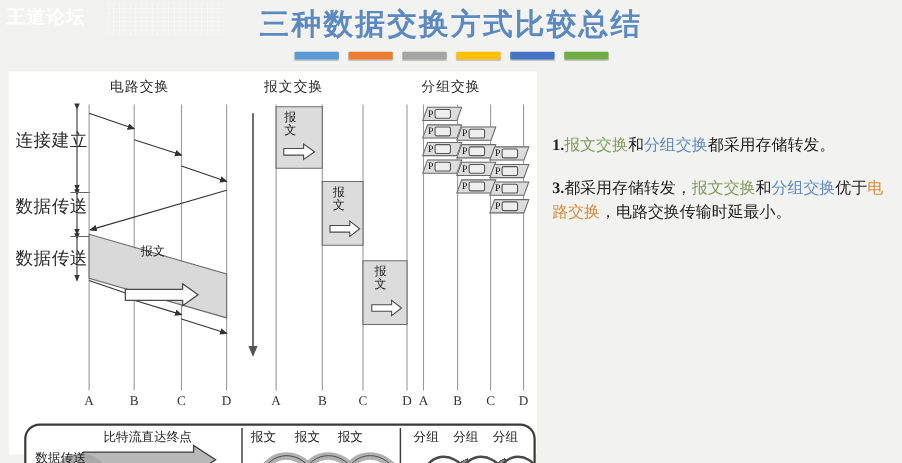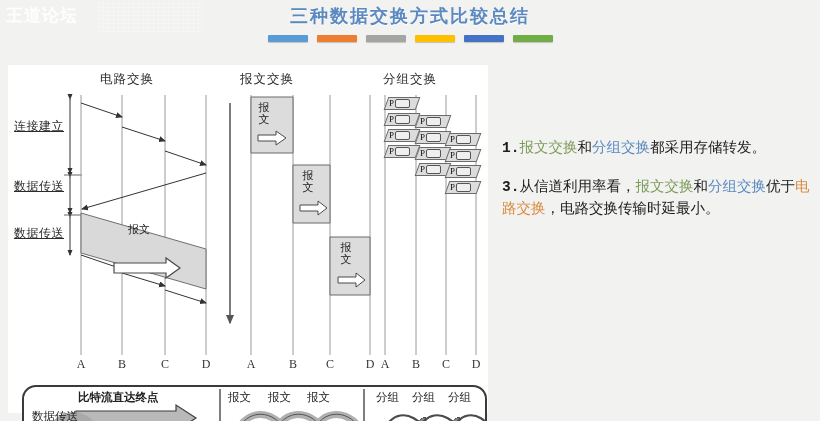--- a/index.html
+++ b/index.html
@@ -22,42 +22,41 @@
     background-image:
       repeating-linear-gradient(90deg,rgba(255,255,255,.55) 0 1px,transparent 1px 5px),
       repeating-linear-gradient(0deg,rgba(255,255,255,.35) 0 1px,transparent 1px 4px);
     opacity:.55;
   }
 
   
   #title-block{position:absolute;left:0;top:4px;width:820px;text-align:center;}
   #title-text{
     font-family:"Liberation Serif","DejaVu Serif",serif;
-    font-size:18px;font-weight:bold;color:#5b89c0;
+    font-size:27px;font-weight:bold;color:#5b89c0;
     letter-spacing:2px;text-shadow:0 1px 0 #fff;
   }
   #title-bars{margin-top:7px;display:flex;justify-content:center;gap:9px;}
   #title-bars .bar{width:40px;height:7px;border-radius:1px;
       box-shadow:0 1px 1px rgba(0,0,0,.20);}
 
   
   #figure{
     position:absolute;left:8px;top:65px;width:480px;height:348px;
     background:#ffffff;
   }
   #figure-inner{position:absolute;left:0;top:0;width:480px;height:348px;}
 
   .colhead{
     position:absolute;font-size:12.5px;color:#2b2b2b;white-space:nowrap;
     letter-spacing:1px;
   }
   .rowlabel{
-    position:absolute;font-size:12px;color:#2b2b2b;white-space:nowrap;
+    position:absolute;font-size:16px;color:#2b2b2b;white-space:nowrap;
     letter-spacing:.5px;
-    text-decoration:underline;
   }
   .abcd{
     position:absolute;font-size:12px;color:#333;width:14px;text-align:center;
   }
 
   
   .blk{
     position:absolute;background:#d9d9d9;border:1px solid #6f6f6f;
     box-sizing:border-box;
   }
@@ -77,23 +76,23 @@
   
   #bottombox{
     position:absolute;left:14px;top:320px;width:465px;height:88px;
     border:2px solid #3a3a3a;border-radius:14px;background:#ffffff;
     box-sizing:border-box;
   }
   .bb-text{position:absolute;font-size:11.5px;color:#222;white-space:nowrap;}
 
   
   #notes{
-    position:absolute;left:502px;top:138px;width:312px;
+    position:absolute;left:502px;top:122px;width:312px;
     font-size:14.5px;line-height:1.5;color:#1d1d1d;
-    font-family:Liberation Mono, monospace;
+    font-family:Liberation Serif, serif;
   }
   #notes .para{margin-bottom:17px;}
 </style>
 </head>
 <body>
 
 <div id="watermark">
   <span>王道论坛</span>
   <span class="dots"></span>
 </div>
@@ -290,32 +289,32 @@
         <g transform="translate(350,0)">
           <path d="M8,52 C12,24 38,20 52,44" fill="none" stroke="#4a4a4a" stroke-width="2.2" fill-opacity="0" marker-end="url(#cah)"></path>
           <path d="M42,52 C46,24 72,20 86,44" fill="none" stroke="#4a4a4a" stroke-width="2.2" marker-end="url(#cah)"></path>
           <path d="M76,52 C80,24 106,20 118,44" fill="none" stroke="#4a4a4a" stroke-width="2.2" marker-end="url(#cah)"></path>
           <line x1="20" y1="58" x2="110" y2="58" stroke="#444" stroke-width="1"></line>
         </g>
       </svg>
 
       <div class="bb-text" style="left:8px;top:22px;">数据传送</div>
 
-      <div class="bb-text" style="left:54px;top:3px;font-weight:bold;">比特流直达终点</div>
+      <div class="bb-text" style="left:70px;top:3px;">比特流直达终点</div>
 
       <div class="bb-text" style="left:204px;top:3px;">报文</div>
       <div class="bb-text" style="left:244px;top:3px;">报文</div>
       <div class="bb-text" style="left:283px;top:3px;">报文</div>
 
       <div class="bb-text" style="left:352px;top:3px;">分组</div>
       <div class="bb-text" style="left:388px;top:3px;">分组</div>
       <div class="bb-text" style="left:424px;top:3px;">分组</div>
 
       <div id="cubes"></div>
     </div>
 
   </div>
 </div>
 
 <div id="notes">
     <div class="para"><span style="font-weight: bold;">1.</span><span style="color: rgb(125, 155, 88);">报文交换</span><span>和</span><span style="color: rgb(91, 137, 192);">分组交换</span><span>都采用存储转发。</span></div>
-    <div class="para"><span style="font-weight: bold;">3.</span><span>从信道利用率看，</span><span style="color: rgb(125, 155, 88);">报文交换</span><span>和</span><span style="color: rgb(91, 137, 192);">分组交换</span><span>优于</span><span style="color: rgb(217, 138, 61);">电路交换</span><span>，电路交换传输时延最小。</span></div>
+    <div class="para"><span style="font-weight: bold;">3.</span><span>都采用存储转发，</span><span style="color: rgb(125, 155, 88);">报文交换</span><span>和</span><span style="color: rgb(91, 137, 192);">分组交换</span><span>优于</span><span style="color: rgb(217, 138, 61);">电路交换</span><span>，电路交换传输时延最小。</span></div>
   </div>
 
 </body></html>

